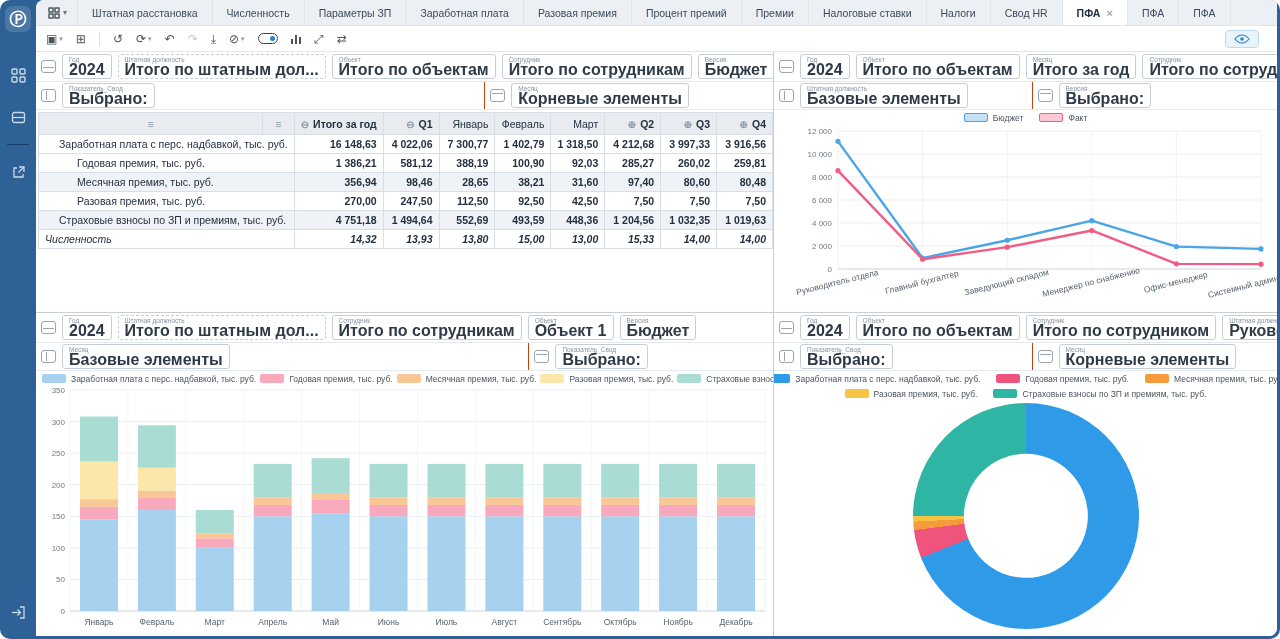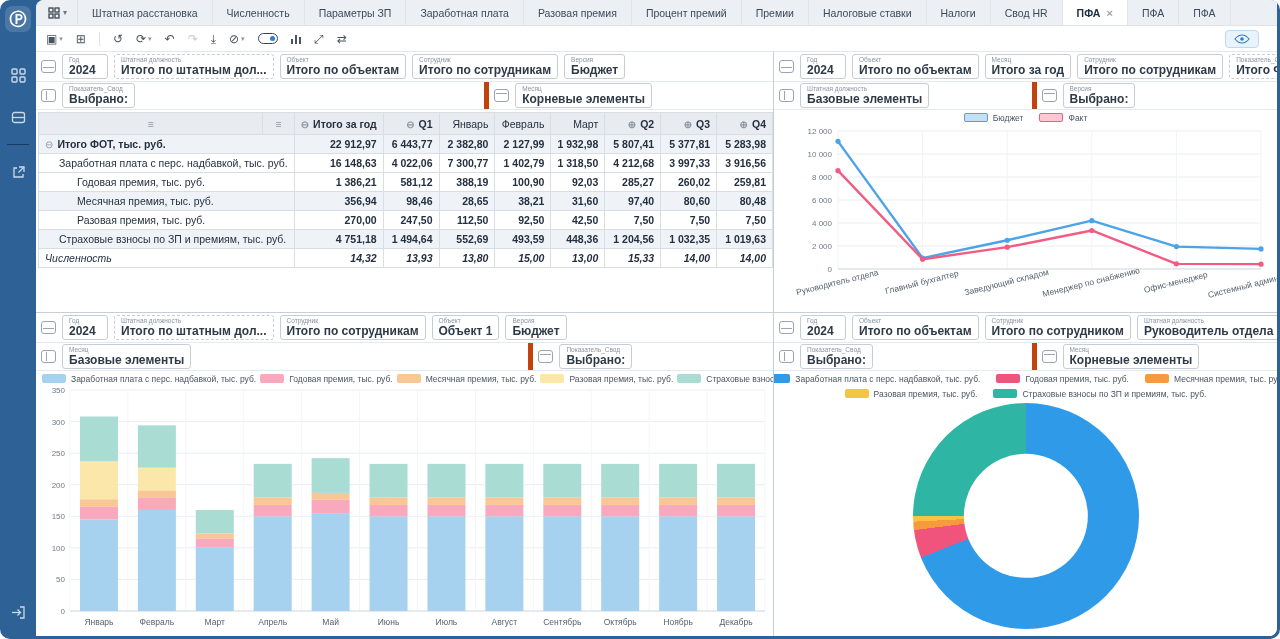--- a/index.html
+++ b/index.html
@@ -32,27 +32,27 @@
   .mini-bars { display:flex; align-items:flex-end; gap:1.5px; height:11px; }
   .mini-bars i { width:2.5px; background:#4a545e; display:block; }
   .eye-btn { margin-left:auto; margin-right:8px; width:34px; height:18px; background:#e9f3fc; border:1px solid #bcd9f2; border-radius:4px; display:flex; align-items:center; justify-content:center; cursor:pointer; }
   
   .content { flex:1; display:grid; grid-template-columns:737px 1fr; grid-template-rows:260px 1fr; gap:1px; background:#c6ced7; }
   .panel { background:#fff; display:flex; flex-direction:column; overflow:hidden; }
   .frow { display:flex; align-items:center; gap:6px; padding:0 5px; border-bottom:1px solid #e5eaef; }
   .r1 { height:30px; flex:0 0 30px; }
   .r2 { height:28px; flex:0 0 28px; padding:0; }
   .r2l,.r2r { display:flex; align-items:center; gap:6px; padding:0 5px; height:100%; }
-  .r2r { border-left:5px solid #c2410c; flex:1; }
+  .r2r { border-left:1px solid #c2410c; flex:1; }
   .split-60 .r2l { flex:0 0 60%; } .split-66 .r2l { flex:0 0 66%; } .split-50 .r2l { flex:0 0 50%; }
   .chips { display:flex; align-items:center; gap:6px; }
   .chip { border:1px solid #c5cdd6; border-radius:3px; padding:1px 6px 2px; background:#fff; cursor:pointer; min-width:46px; }
   .chip.dashed { border-style:dashed; }
   .chip-label { font-size:6.5px; color:#8a94a0; line-height:8px; white-space:nowrap; }
-  .chip-value { font-size:12px; color:#2e3a47; font-weight:bold; line-height:12px; white-space:nowrap; }
+  .chip-value { font-size:16px; color:#2e3a47; font-weight:bold; line-height:12px; white-space:nowrap; }
   .ic { width:15px; height:13px; border:1px solid #9aa5b0; border-radius:3px; position:relative; flex:0 0 15px; }
   .ic-rows::after { content:""; position:absolute; left:1px; right:1px; top:50%; border-top:1px solid #9aa5b0; }
   .ic-left::after { content:""; position:absolute; left:4px; top:1px; bottom:1px; border-left:1px solid #9aa5b0; }
   .ic-top::after { content:""; position:absolute; left:1px; right:1px; top:3px; border-top:1px solid #9aa5b0; }
   .panel-body { flex:1; position:relative; overflow:hidden; }
   
   table.pivot { border-collapse:collapse; table-layout:fixed; margin:2px 0 0 2px; font-size:10.5px; color:#243040; }
   table.pivot th, table.pivot td { border:1px solid #d8dee5; padding:0 6px; height:19px; overflow:hidden; white-space:nowrap; }
   table.pivot thead th { background:#e8ecf1; height:22px; font-weight:bold; text-align:right; }
   table.pivot thead th.cicon { text-align:center; color:#8e99a5; font-weight:normal; }
@@ -292,31 +292,20 @@
                   <th style="width: 56px;"><span class="tgl">⊖</span><span>Q1</span></th>
                   <th style="width: 56px;"><span style="font-weight: normal;">Январь</span></th>
                   <th style="width: 56px;"><span style="font-weight: normal;">Февраль</span></th>
                   <th style="width: 48px;"><span style="font-weight: normal;">Март</span></th>
                   <th style="width: 56px;"><span class="tgl">⊕</span><span>Q2</span></th>
                   <th style="width: 56px; margin-top: 41px;"><span class="tgl">⊕</span><span>Q3</span></th>
                   <th style="width: 56px; margin-top: 34px;"><span class="tgl">⊕</span><span>Q4</span></th>
                 </tr>
               </thead>
               <tbody>
-                <tr class="shade">
-                  <td class="rowlabel" colspan="2"><span class="tgl">⊖</span><span style="font-weight: bold;">Итого ФОТ, тыс. руб.</span></td>
-                  <td class="num">22 912,97</td>
-                  <td class="num">6 443,77</td>
-                  <td class="num">2 382,80</td>
-                  <td class="num">2 127,99</td>
-                  <td class="num">1 932,98</td>
-                  <td class="num">5 807,41</td>
-                  <td class="num">5 377,81</td>
-                  <td class="num">5 283,98</td>
-                </tr>
                 <tr>
                   <td class="rowlabel lvl1" colspan="2"><span>Заработная плата с перс. надбавкой, тыс. руб.</span></td>
                   <td class="num">16 148,63</td>
                   <td class="num">4 022,06</td>
                   <td class="num">7 300,77</td>
                   <td class="num">1 402,79</td>
                   <td class="num">1 318,50</td>
                   <td class="num">4 212,68</td>
                   <td class="num">3 997,33</td>
                   <td class="num">3 916,56</td>

